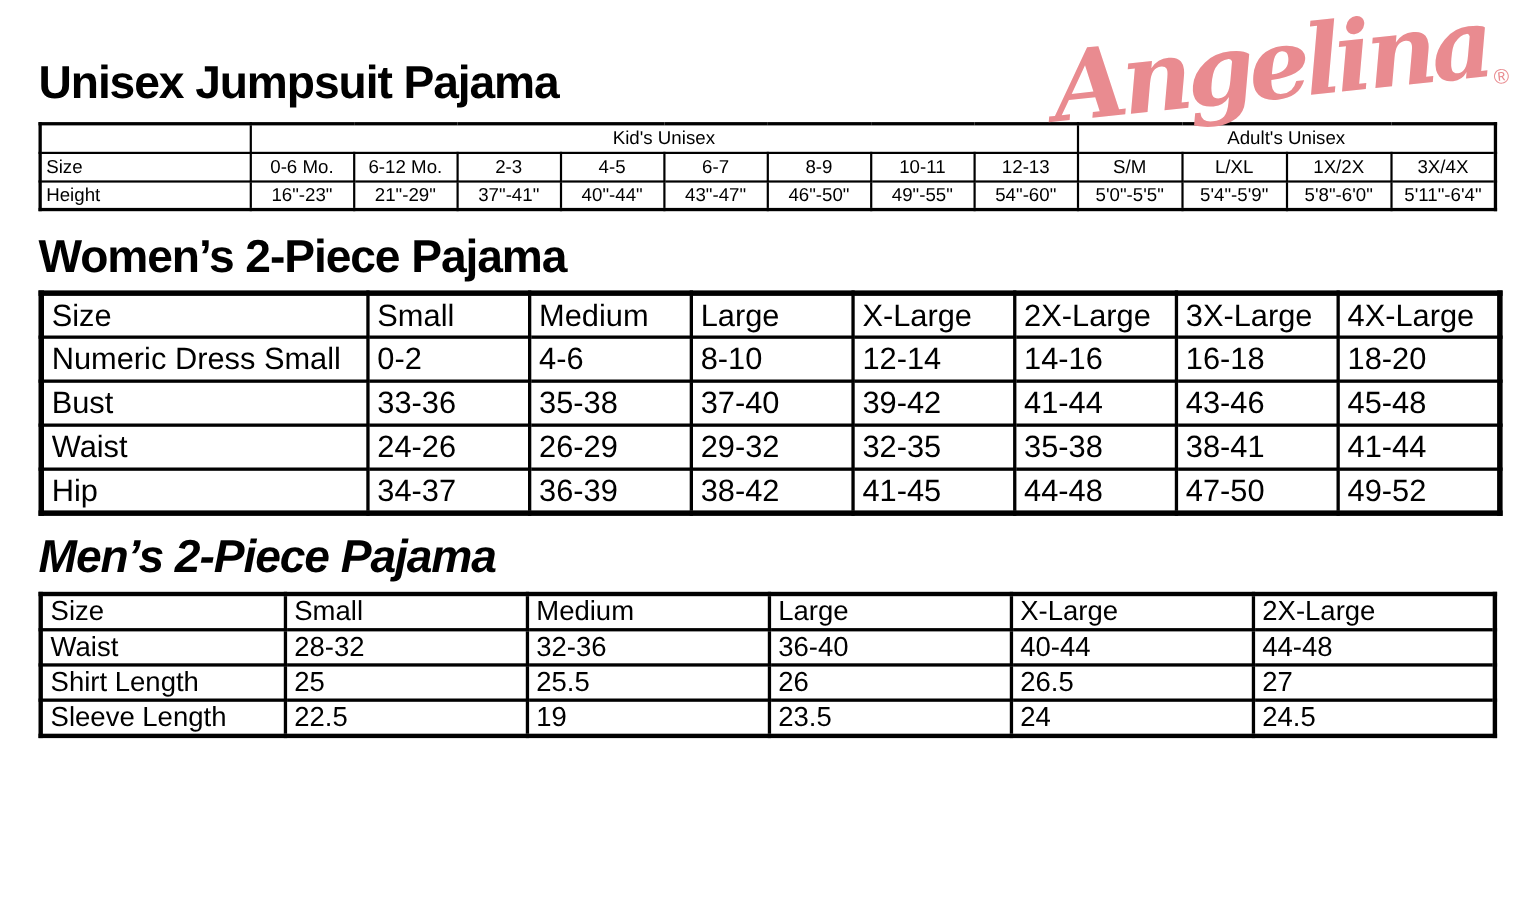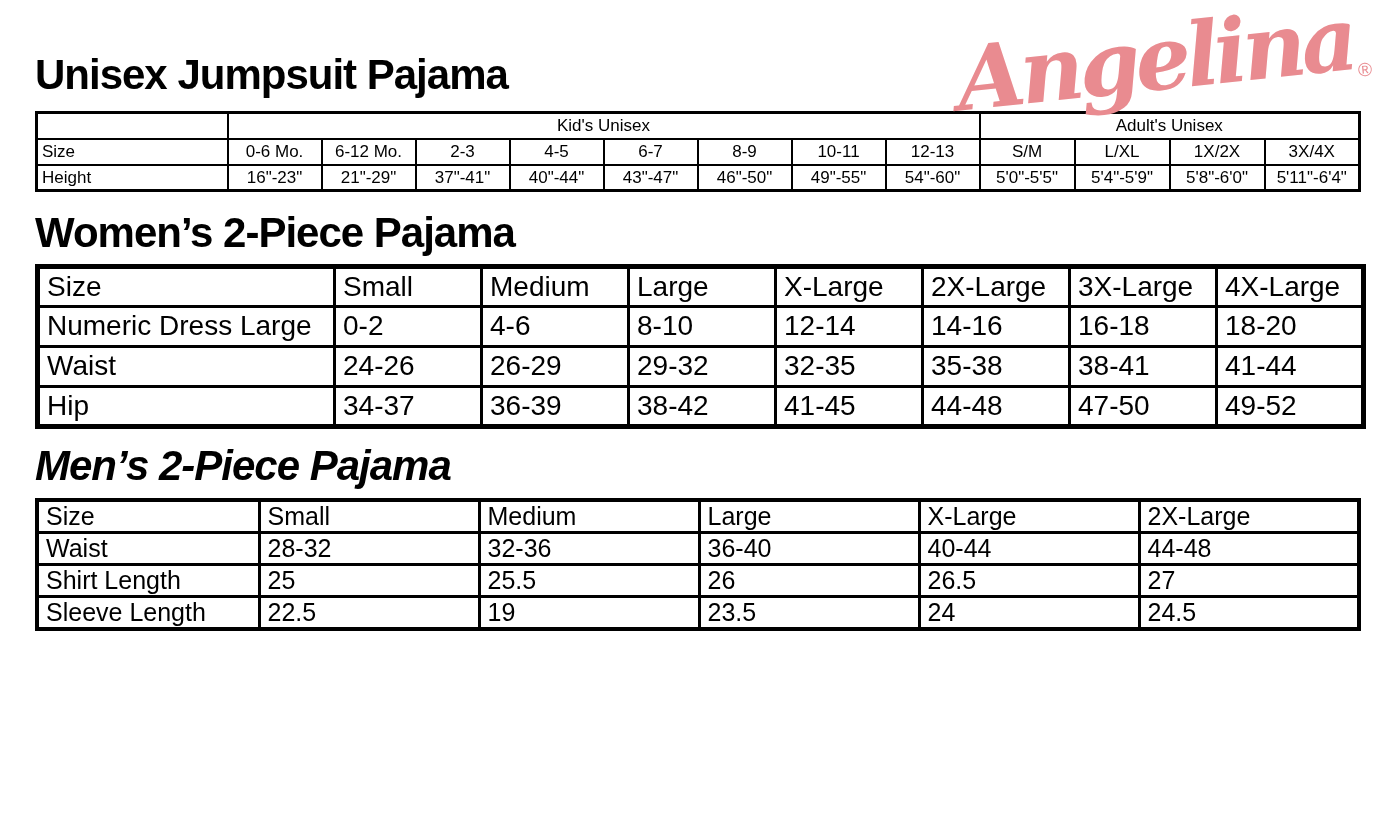--- a/index.html
+++ b/index.html
@@ -127,28 +127,38 @@
       <td>Size</td>
       <td>Small</td>
       <td>Medium</td>
       <td>Large</td>
       <td>X-Large</td>
       <td>2X-Large</td>
       <td>3X-Large</td>
       <td>4X-Large</td>
     </tr>
     <tr>
-      <td>Numeric Dress Large</td>
+      <td>Numeric Dress Small</td>
       <td>0-2</td>
       <td>4-6</td>
       <td>8-10</td>
       <td>12-14</td>
       <td>14-16</td>
       <td>16-18</td>
       <td>18-20</td>
+    </tr>
+    <tr>
+      <td>Bust</td>
+      <td>33-36</td>
+      <td>35-38</td>
+      <td>37-40</td>
+      <td>39-42</td>
+      <td>41-44</td>
+      <td>43-46</td>
+      <td>45-48</td>
     </tr>
     <tr>
       <td>Waist</td>
       <td>24-26</td>
       <td>26-29</td>
       <td>29-32</td>
       <td>32-35</td>
       <td>35-38</td>
       <td>38-41</td>
       <td>41-44</td>

